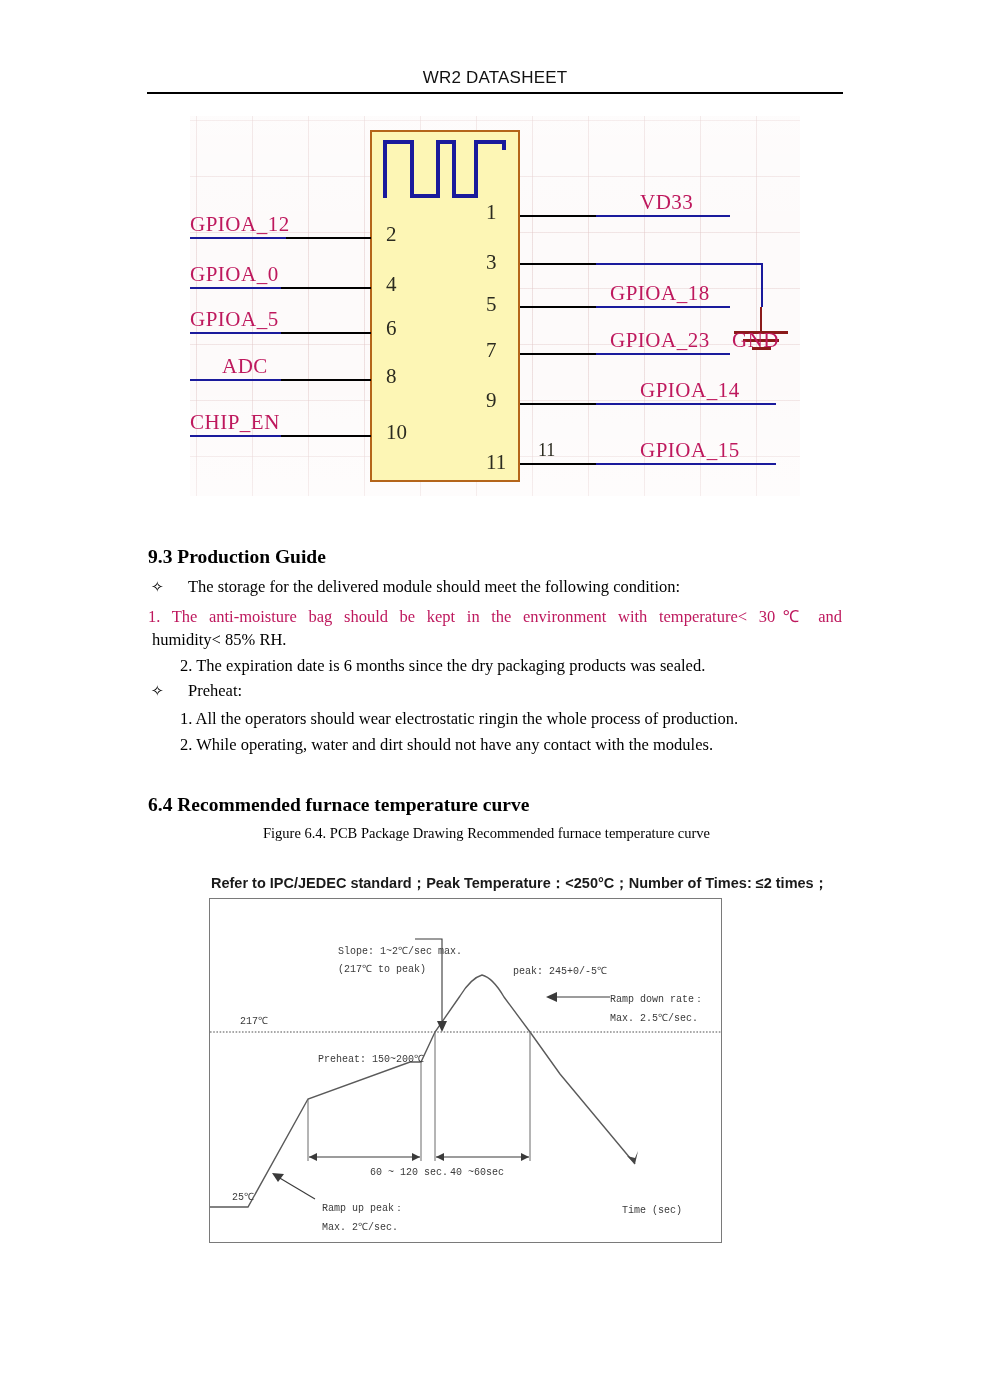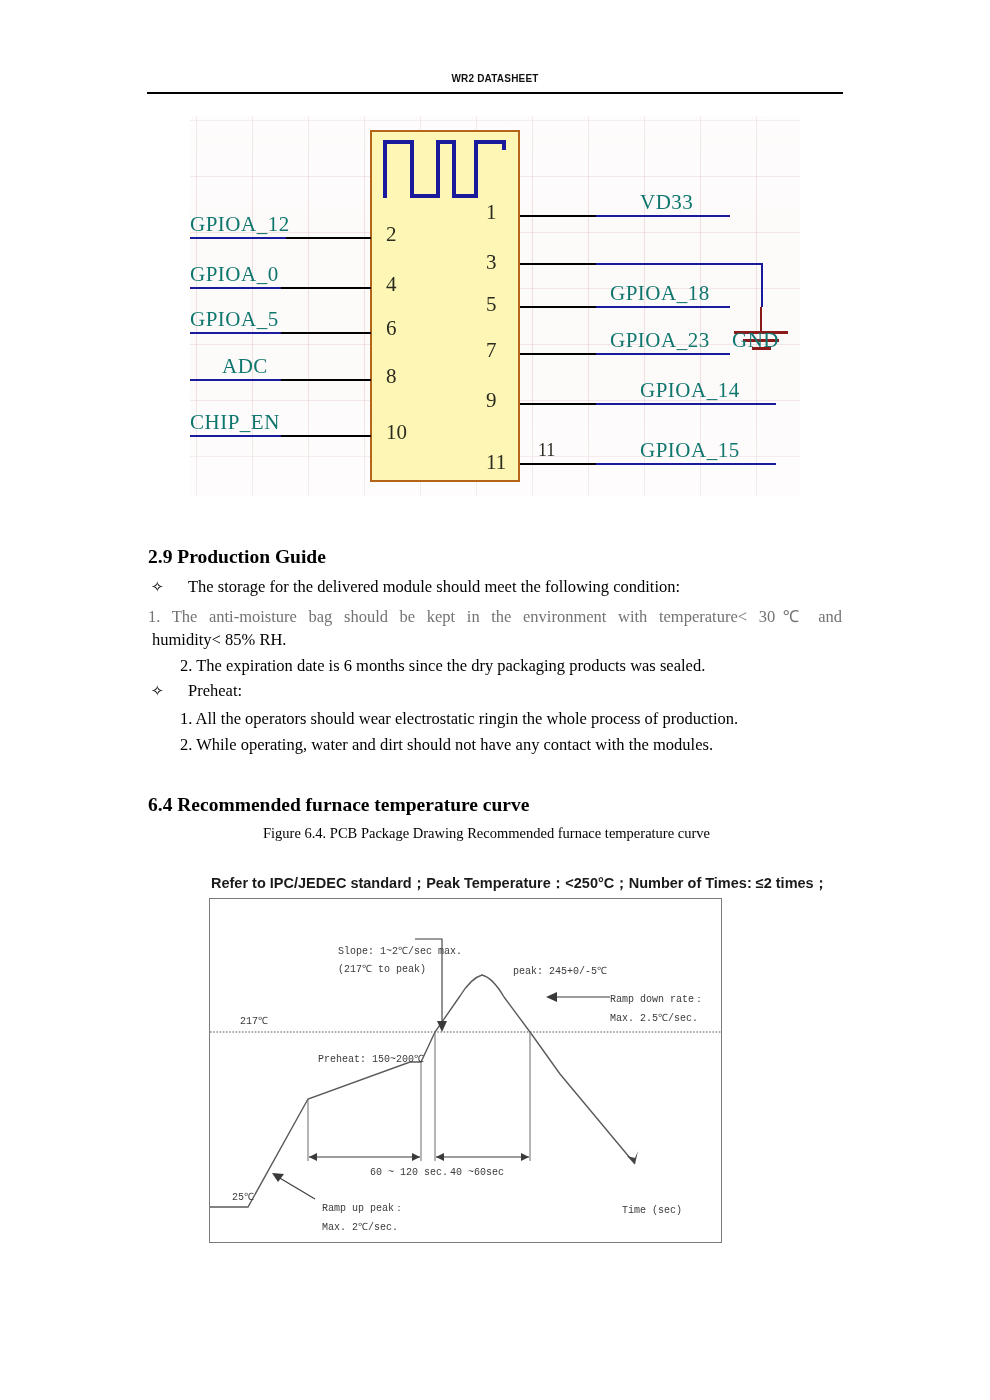--- a/index.html
+++ b/index.html
@@ -18,22 +18,22 @@
 
   
   #page-header {
     position: absolute;
     left: 0; top: 68px;
     width: 990px;
     text-align: center;
   }
   #page-header .hdr-text {
     font-family: "Liberation Sans", sans-serif;
-    font-size: 10px;
-    font-weight: bold;
+    font-size: 17px;
+    font-weight: normal;
     letter-spacing: 0.2px;
     color: #111;
   }
   #header-rule {
     position: absolute;
     left: 147px; top: 92px;
     width: 696px; height: 0;
     border-top: 2px solid #000;
   }
 
@@ -94,21 +94,21 @@
   }
   .wire-blue-v {
     position: absolute;
     width: 0;
     border-left: 2.2px solid #1a1a9c;
   }
   .net-label {
     position: absolute;
     font-family: "Liberation Serif", serif;
     font-size: 21px;
-    color: #0f766e;
+    color: #be185d;
     white-space: nowrap;
     letter-spacing: 0.5px;
   }
   
   #gnd-symbol { position: absolute; }
   #gnd-symbol .stem {
     position: absolute; left: 26px; top: 0;
     width: 0; height: 24px; border-left: 2.4px solid #8b1a1a;
   }
   #gnd-symbol .b1 { position: absolute; left: 0;  top: 24px; width: 54px; height: 0; border-top: 3px solid #8b1a1a; }
@@ -128,21 +128,21 @@
     position: absolute;
     font-family: "Liberation Serif", serif;
     font-size: 16.5px;
     color: #000;
     white-space: nowrap;
   }
   .body-justified {
     position: absolute;
     font-family: "Liberation Serif", serif;
     font-size: 16.5px;
-    color: #737373;
+    color: #be185d;
     text-align: justify;
     text-align-last: justify;
   }
   .bullet-mark {
     position: absolute;
     font-family: "DejaVu Sans", sans-serif;
     font-size: 15px;
     color: #000;
   }
   #figure-caption {
@@ -254,21 +254,21 @@
 
   <div id="gnd-symbol" style="left:544px; top:191px; width:54px; height:44px;">
     <div class="stem"></div>
     <div class="b1"></div>
     <div class="b2"></div>
     <div class="b3"></div>
   </div>
   <span class="net-label" style="left:542px; top:212px">GND</span>
 </div>
 
-<h2 class="sec-heading" style="left:148px; top:530px;">2.9 Production Guide</h2>
+<h2 class="sec-heading" style="left:148px; top:530px;">9.3 Production Guide</h2>
 
 <span class="bullet-mark" style="left:151px; top:578px;">✧</span>
 <span class="body-line" style="left:188px; top:577px;">The storage for the delivered module should meet the following condition:</span>
 
 <div class="body-justified" style="left:148px; top:604px; width:694px;">1. The anti-moisture bag should be kept in the environment with temperature&lt; 30℃  and</div>
 <span class="body-line" style="left:152px; top:630px;">humidity&lt; 85% RH.</span>
 
 <span class="body-line" style="left:180px; top:656px;">2. The expiration date is 6 months since the dry packaging products was sealed.</span>
 
 <span class="bullet-mark" style="left:151px; top:682px;">✧</span>

